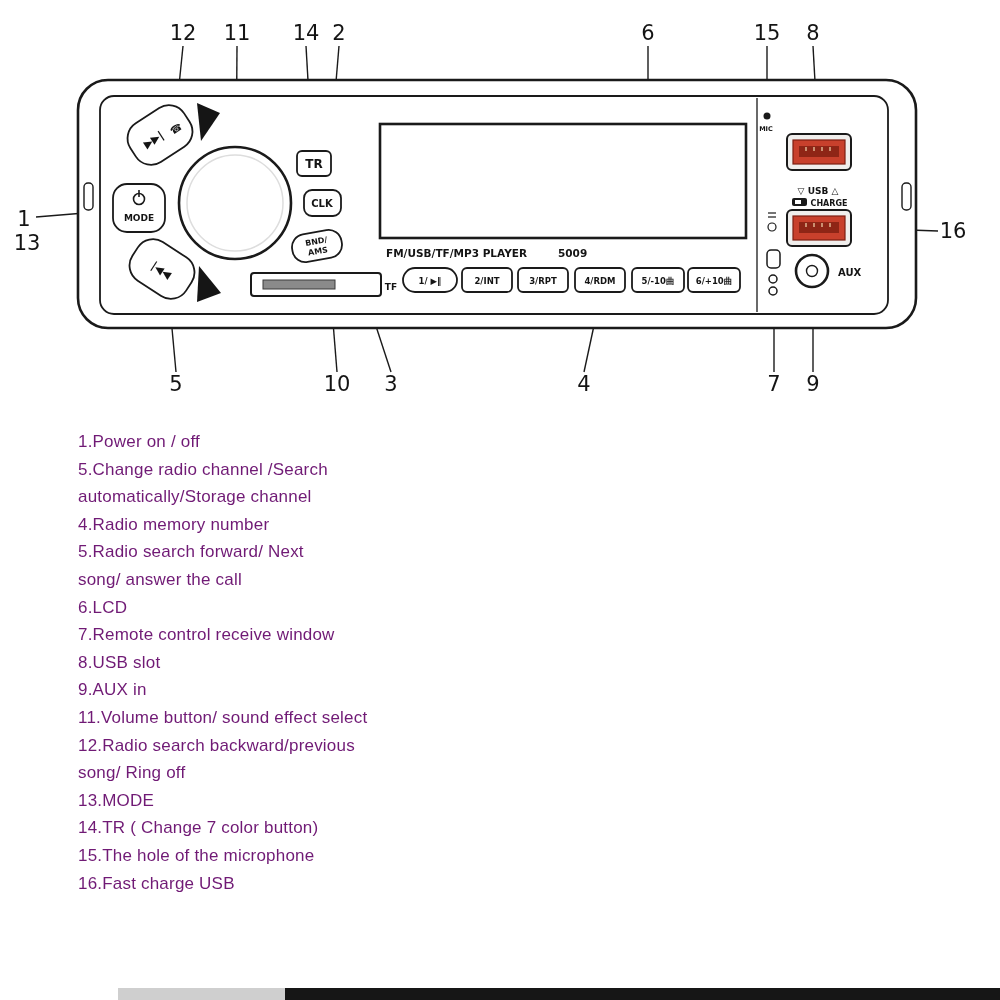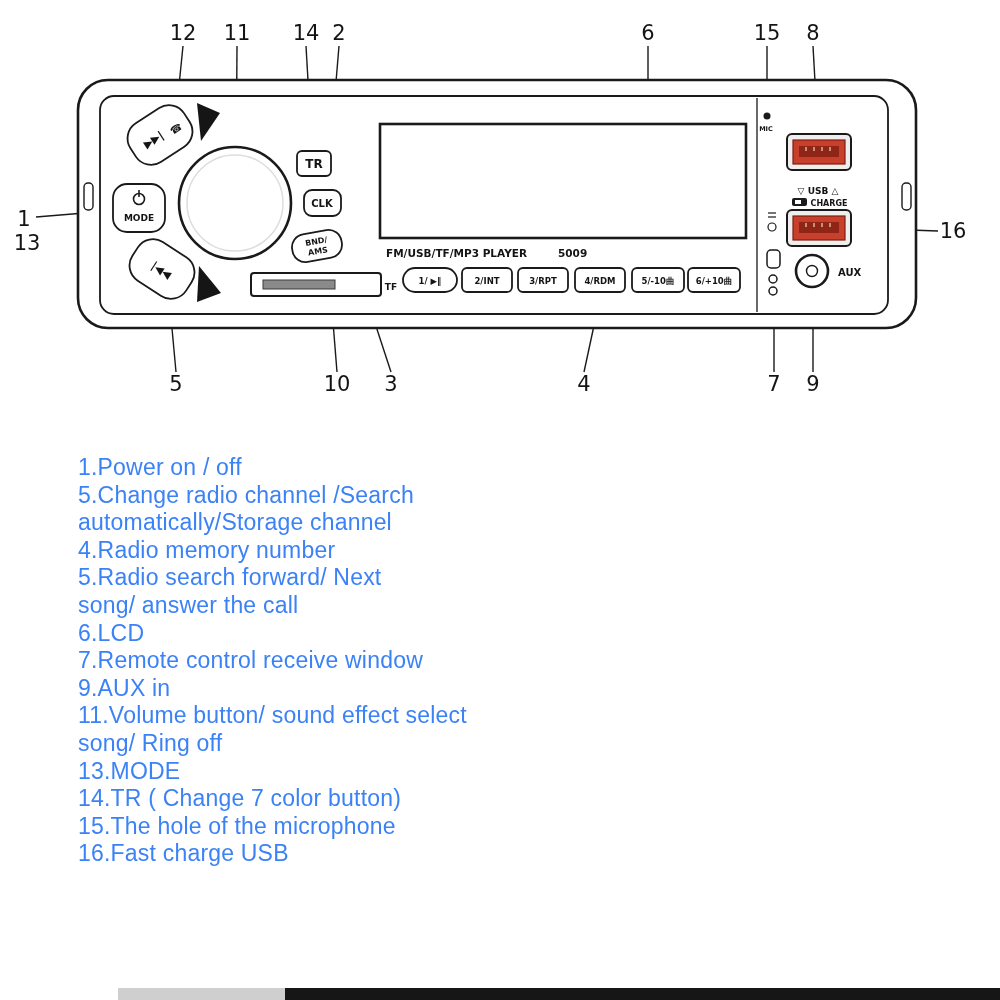--- a/index.html
+++ b/index.html
@@ -5,22 +5,22 @@
   html,body{margin:0;padding:0;}
   body{
     width:1000px;height:1000px;background:#ffffff;position:relative;overflow:hidden;
     font-family:"Liberation Sans", sans-serif;color:#101010;
   }
   .stage{position:absolute;inset:0;padding-left:35px;}
   svg{position:absolute;top:0;left:0;}
   svg text{font-family:"DejaVu Sans", sans-serif;fill:#141414;}
   .callout{font-size:21px;}
   .legend{
-    position:absolute;left:78px;top:454px;width:560px;
-    font-size:23px;line-height:27.6px;color:#3b82f6;
+    position:absolute;left:78px;top:428px;width:560px;
+    font-size:17px;line-height:27.6px;color:#701a75;
     letter-spacing:0.2px;
   }
   .legend div{white-space:nowrap;}
   .bottom-bar{position:absolute;top:988px;left:0;width:1000px;height:12px;}
   .bottom-bar .seg-light{position:absolute;left:118px;top:0;width:167px;height:12px;background:#cfcfcf;}
   .bottom-bar .seg-dark{position:absolute;left:285px;top:0;width:715px;height:12px;background:#161616;}
 </style>
 </head>
 <body>
 
@@ -188,22 +188,24 @@
 
   <div class="legend">
     <div>1.Power on / off</div>
     <div>5.Change radio channel /Search</div>
     <div>automatically/Storage channel</div>
     <div>4.Radio memory number</div>
     <div>5.Radio search forward/ Next</div>
     <div>song/ answer the call</div>
     <div>6.LCD</div>
     <div>7.Remote control receive window</div>
+    <div>8.USB slot</div>
     <div>9.AUX in</div>
     <div>11.Volume button/ sound effect select</div>
+    <div>12.Radio search backward/previous</div>
     <div>song/ Ring off</div>
     <div>13.MODE</div>
     <div>14.TR ( Change 7 color button)</div>
     <div>15.The hole of the microphone</div>
     <div>16.Fast charge USB</div>
   </div>
 
   <div class="bottom-bar">
     <div class="seg-light"></div>
     <div class="seg-dark"></div>

